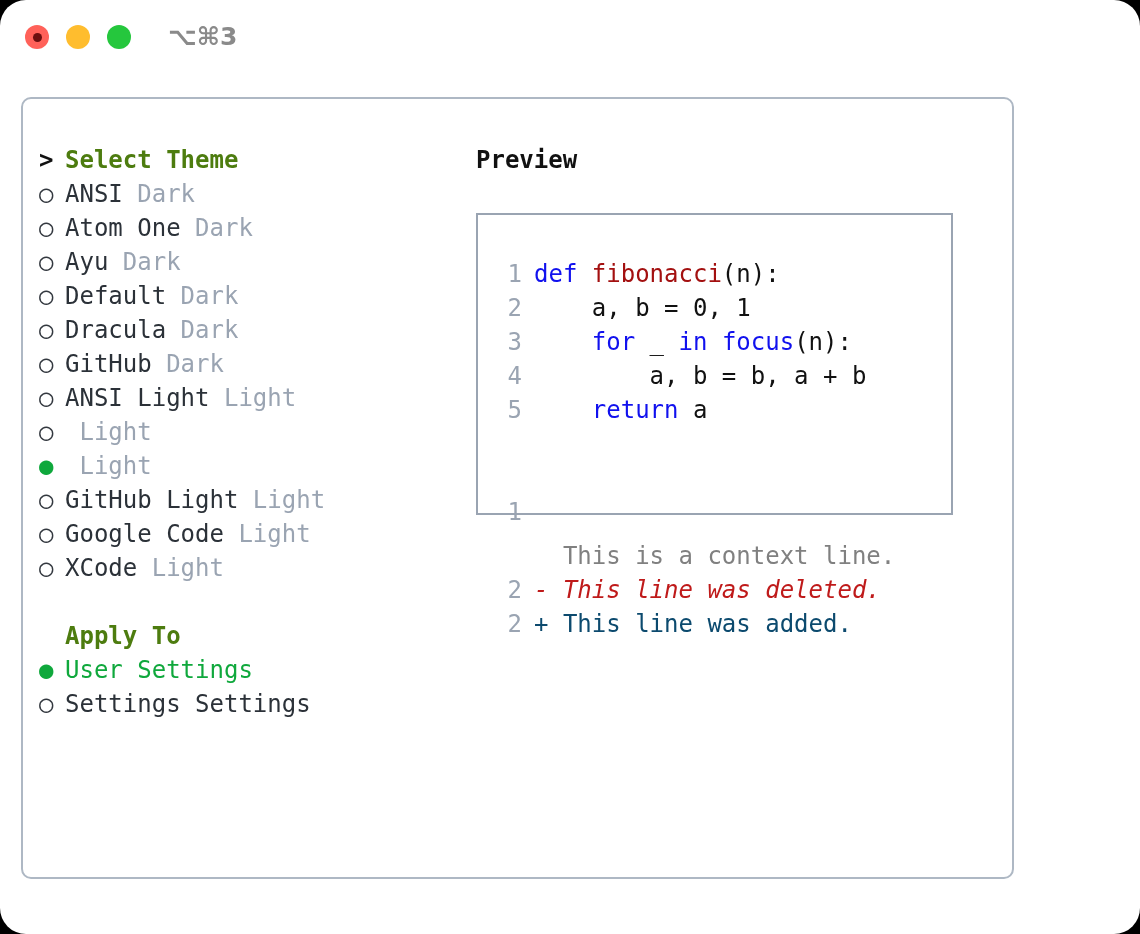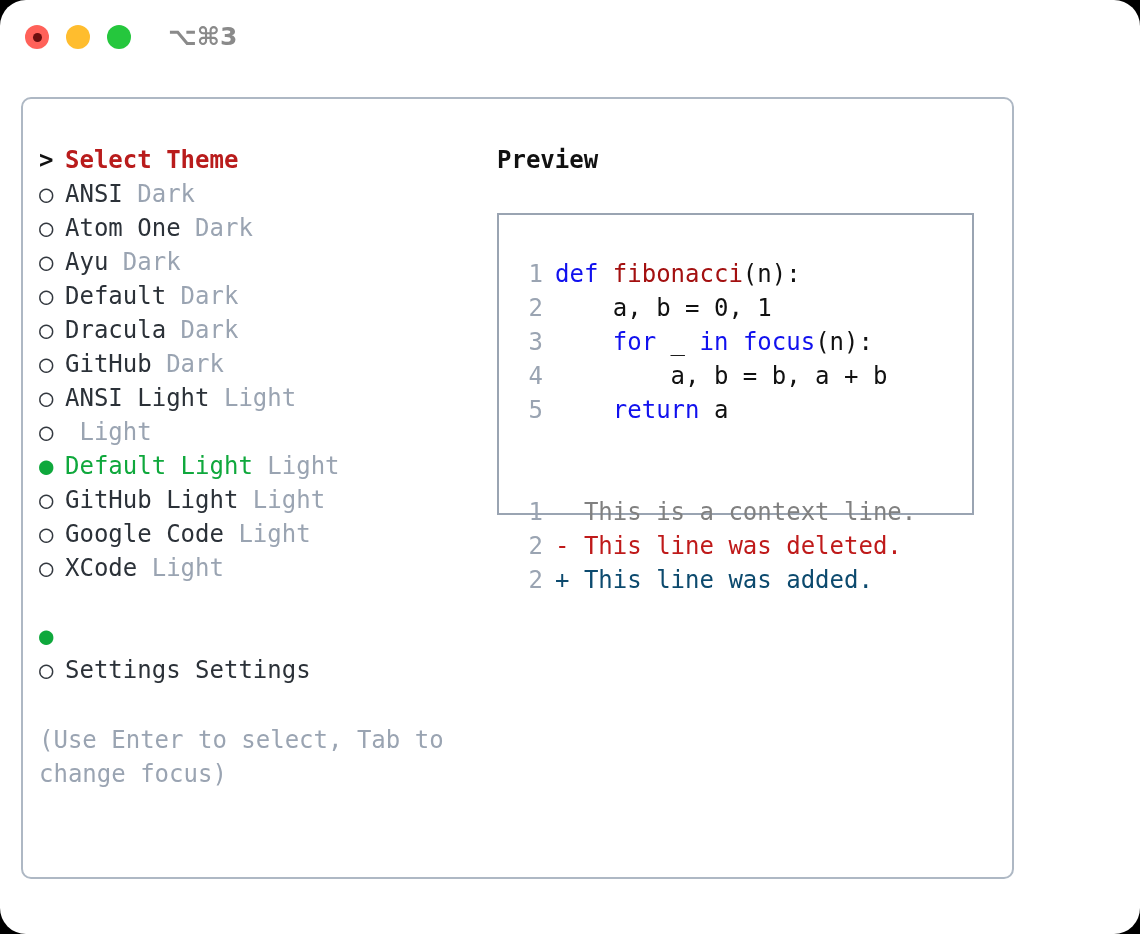--- a/index.html
+++ b/index.html
@@ -102,41 +102,41 @@
     display: inline-block;
     width: 26px;
     flex: 0 0 26px;
     color: #33383f;
     font-size: 24px;
   }
   .marker.sel { color: #0fa83c; }
   .marker.arrow { color: #111111; font-weight: bold; }
 
   .label { color: #2b3138; }
-  .label.header { color: #b91c1c; font-weight: bold; }
+  .label.header { color: #4d7c0f; font-weight: bold; }
   .label.selected { color: #0fa83c; }
   .tag { color: #9aa4b2; }
   .tag-sp { color: transparent; }
 
   .spacer-24 { height: 24px; }
   .spacer-32 { height: 34px; }
 
   .hint {
     font-size: 24px;
     color: #9aa4b2;
     line-height: 34px;
     width: 420px;
     white-space: pre-wrap;
     margin-top: 12px;
   }
 
   
   .right-col {
     position: absolute;
-    left: 474px;
+    left: 453px;
     top: 44px;
     width: 500px;
   }
   .preview-title {
     font-size: 24px;
     font-weight: bold;
     color: #111111;
     line-height: 34px;
   }
   .preview-box {
@@ -157,22 +157,22 @@
   .ln {
     color: #9aa4b2;
     width: 26px;
     flex: 0 0 26px;
     text-align: right;
     margin-right: 12px;
   }
   .kw   { color: #1111ee; }
   .fn   { color: #a31010; }
   .pl   { color: #111111; }
-  .ctx  { color: #808080; }
-  .del  { color: #bf1a1a; }
+  .ctx  { color: #808080; margin-top: 44px; }
+  .del  { color: #bf1a1a; font-style: italic; }
   .add  { color: #0c4a6e; }
   .blank-line { height: 34px; }
 </style>
 </head>
 <body>
 
 <div class="window">
 
   <div class="titlebar">
     <div class="dots">
@@ -209,44 +209,46 @@
       <div class="row">
         <span class="marker">○</span><span class="label">GitHub</span><span class="tag-sp"> </span><span class="tag">Dark</span>
       </div>
       <div class="row">
         <span class="marker">○</span><span class="label">ANSI Light</span><span class="tag-sp"> </span><span class="tag">Light</span>
       </div>
       <div class="row">
         <span class="marker">○</span><span class="tag-sp"> </span><span class="tag">Light</span>
       </div>
       <div class="row">
-        <span class="marker sel">●</span><span class="label selected">Default Light</span><span class="tag-sp"> </span><span class="tag">Light</span>
+        <span class="marker sel">●</span><span class="tag-sp"> </span><span class="tag">Light</span>
       </div>
       <div class="row">
         <span class="marker">○</span><span class="label">GitHub Light</span><span class="tag-sp"> </span><span class="tag">Light</span>
       </div>
       <div class="row">
         <span class="marker">○</span><span class="label">Google Code</span><span class="tag-sp"> </span><span class="tag">Light</span>
       </div>
       <div class="row">
         <span class="marker">○</span><span class="label">XCode</span><span class="tag-sp"> </span><span class="tag">Light</span>
       </div>
 
       <div class="spacer-32"></div>
 
       <div class="row">
-        <span class="marker sel">●</span>
+        <span class="marker"></span><span class="label header">Apply To</span>
+      </div>
+      <div class="row">
+        <span class="marker sel">●</span><span class="label selected">User Settings</span>
       </div>
       <div class="row">
         <span class="marker">○</span><span class="label">Settings Settings</span>
       </div>
 
       <div class="spacer-24"></div>
 
-      <div class="hint">(Use Enter to select, Tab to change focus)</div>
     </div>
 
     <div class="right-col">
       <div class="preview-title">Preview</div>
 
       <div class="preview-box">
 
         <div class="code-line">
           <span class="ln">1</span><span class="kw">def </span><span class="fn">fibonacci</span><span class="pl">(n):</span>
         </div>

